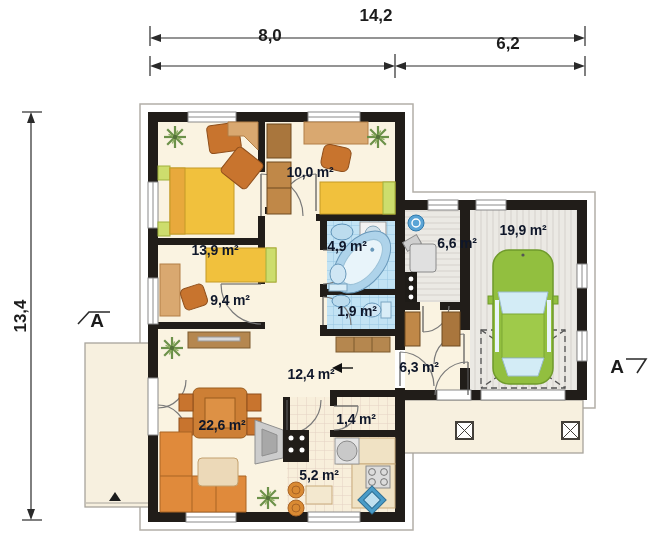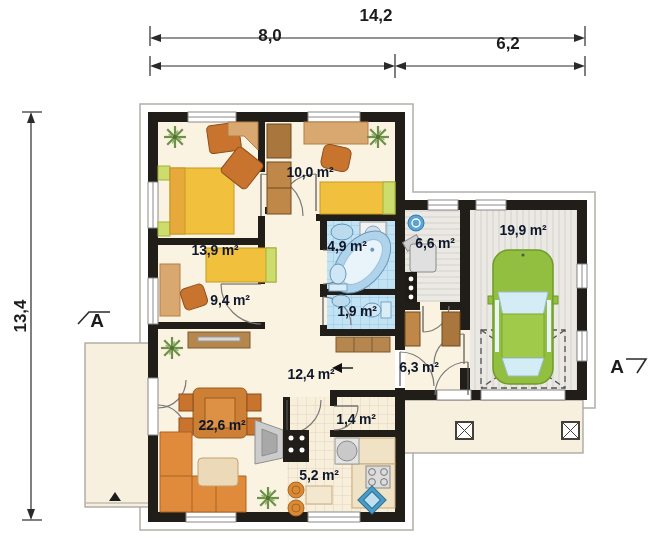--- a/index.html
+++ b/index.html
@@ -397,21 +397,21 @@
 </svg>
 
 <div class="dim" style="left:336px;top:6px;">14,2</div>
 <div class="dim" style="left:230px;top:26px;">8,0</div>
 <div class="dim" style="left:468px;top:34px;">6,2</div>
 <div class="dim dim-rot" style="left:-19px;top:306px;">13,4</div>
 
 <div class="lbl" style="left:170px;top:194px;margin-top:48px;">13,9 m²</div>
 <div class="lbl" style="left:265px;top:164px;">10,0 m²</div>
 <div class="lbl" style="left:302px;top:238px;">4,9 m²</div>
-<div class="lbl" style="left:390px;top:235px;">6,6 m²</div>
+<div class="lbl" style="left:390px;top:235px;padding-left:22px;">6,6 m²</div>
 <div class="lbl" style="left:478px;top:222px;">19,9 m²</div>
 <div class="lbl" style="left:185px;top:292px;">9,4 m²</div>
 <div class="lbl" style="left:312px;top:303px;">1,9 m²</div>
 <div class="lbl" style="left:266px;top:366px;">12,4 m²</div>
 <div class="lbl" style="left:374px;top:359px;">6,3 m²</div>
 <div class="lbl" style="left:177px;top:417px;">22,6 m²</div>
 <div class="lbl" style="left:311px;top:411px;">1,4 m²</div>
 <div class="lbl" style="left:274px;top:467px;">5,2 m²</div>
 
 <div class="sect" style="left:84px;top:310px;">A</div>

